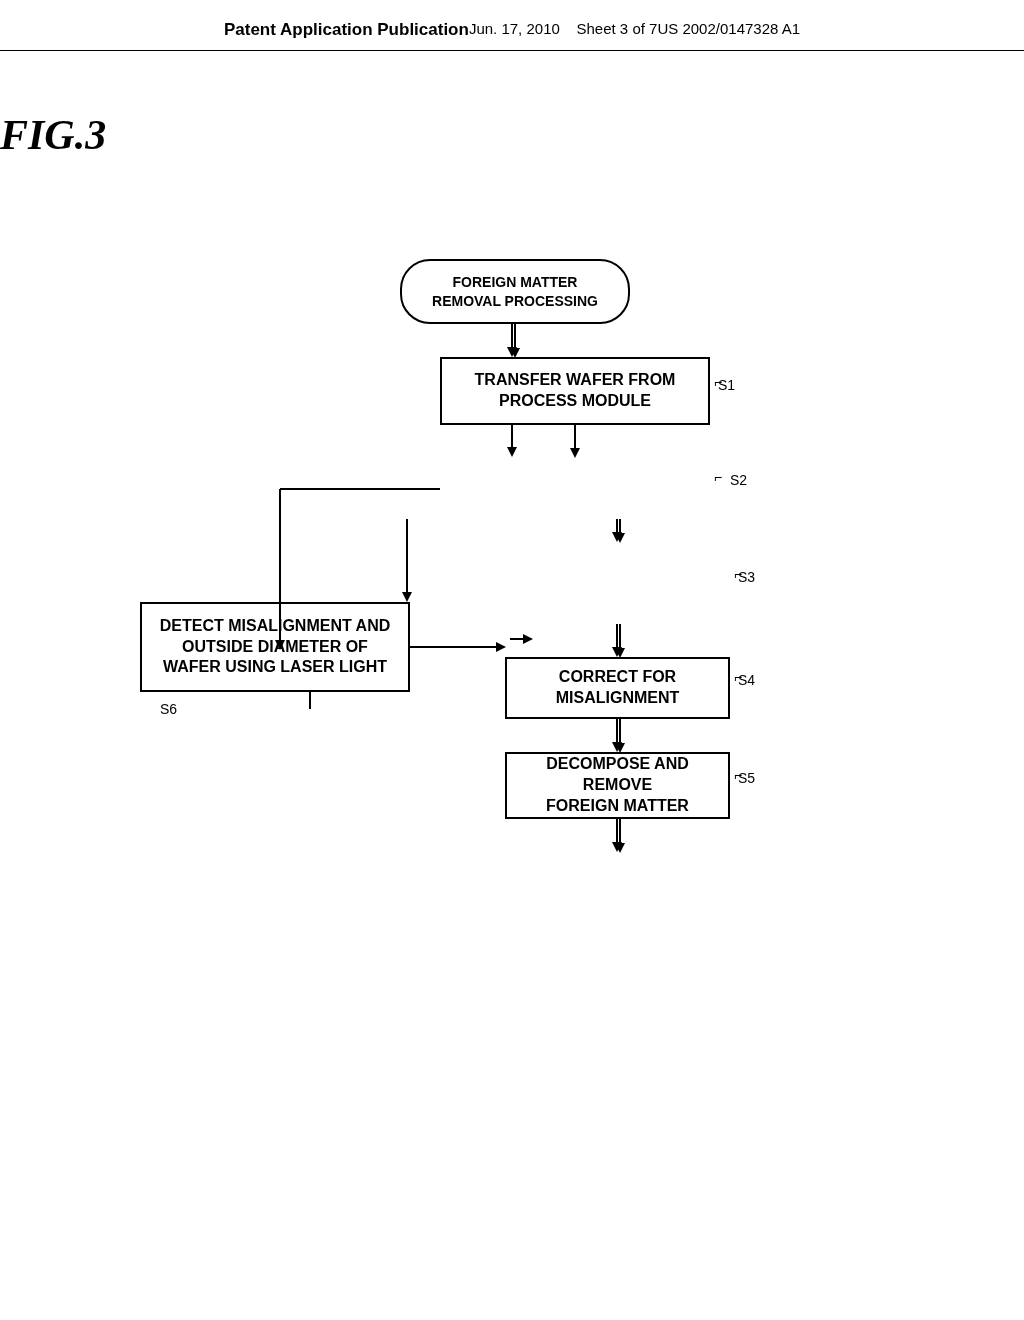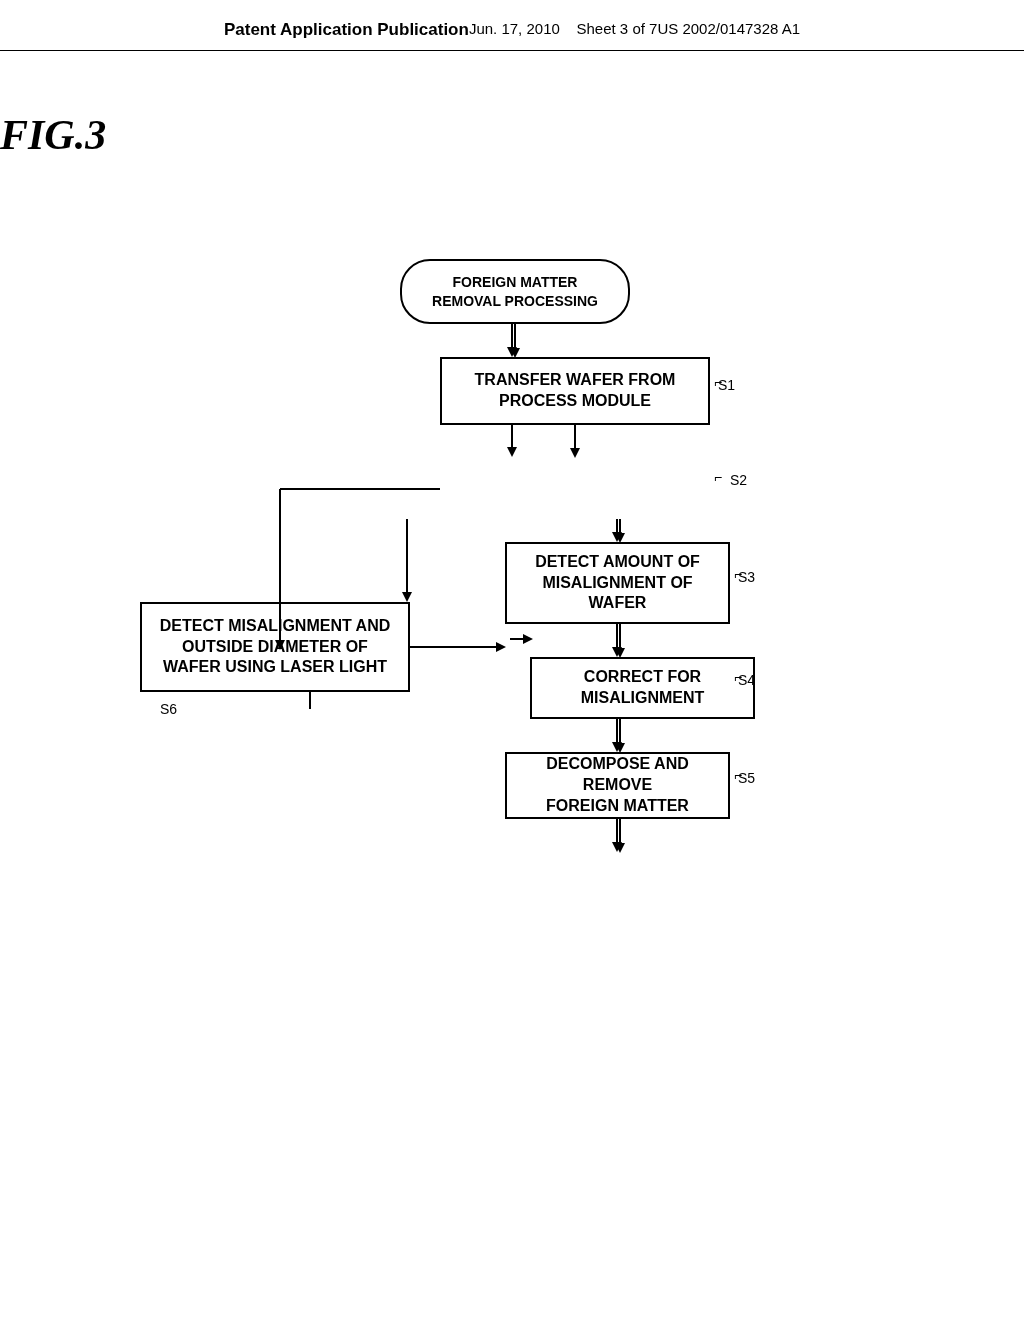--- a/index.html
+++ b/index.html
@@ -159,39 +159,35 @@
     <span>S1</span>
   </div>
 
   <div style="position:absolute; left:714px; top:165px; font-size:14px;">⌐</div>
 
   <div class="step-label" style="left: 718px; top: 263px; margin-left: 12px;">
     <span>S2</span>
   </div>
   <div style="position:absolute; left:714px; top:260px; font-size:14px;">⌐</div>
 
-  <div class="flow-box" style="left: 505px; top: 333px; width: 225px; height: 82px;">
-    <span style="white-space: pre-line;">DETECT AMOUNT OF
-MISALIGNMENT OF WAFER</span>
-  </div>
   <div class="step-label" style="left: 738px; top: 360px;">
     <span>S3</span>
   </div>
   <div style="position:absolute; left:734px; top:357px; font-size:14px;">⌐</div>
 
   <div class="flow-box" style="left: 140px; top: 393px; width: 270px; height: 90px;">
     <span style="white-space: pre-line;">DETECT MISALIGNMENT AND
 OUTSIDE DIAMETER OF
 WAFER USING LASER LIGHT</span>
   </div>
   <div class="step-label" style="left: 160px; top: 492px;">
     <span>S6</span>
   </div>
 
-  <div class="flow-box" style="left: 530px; top: 448px; width: 225px; height: 62px;">
+  <div class="flow-box" style="left: 505px; top: 448px; width: 225px; height: 62px;">
     <span style="white-space: pre-line;">CORRECT FOR
 MISALIGNMENT</span>
   </div>
   <div class="step-label" style="left: 738px; top: 463px;">
     <span>S4</span>
   </div>
   <div style="position:absolute; left:734px; top:460px; font-size:14px;">⌐</div>
 
   <div class="flow-box" style="left: 505px; top: 543px; width: 225px; height: 67px;">
     <span style="white-space: pre-line;">DECOMPOSE AND REMOVE

